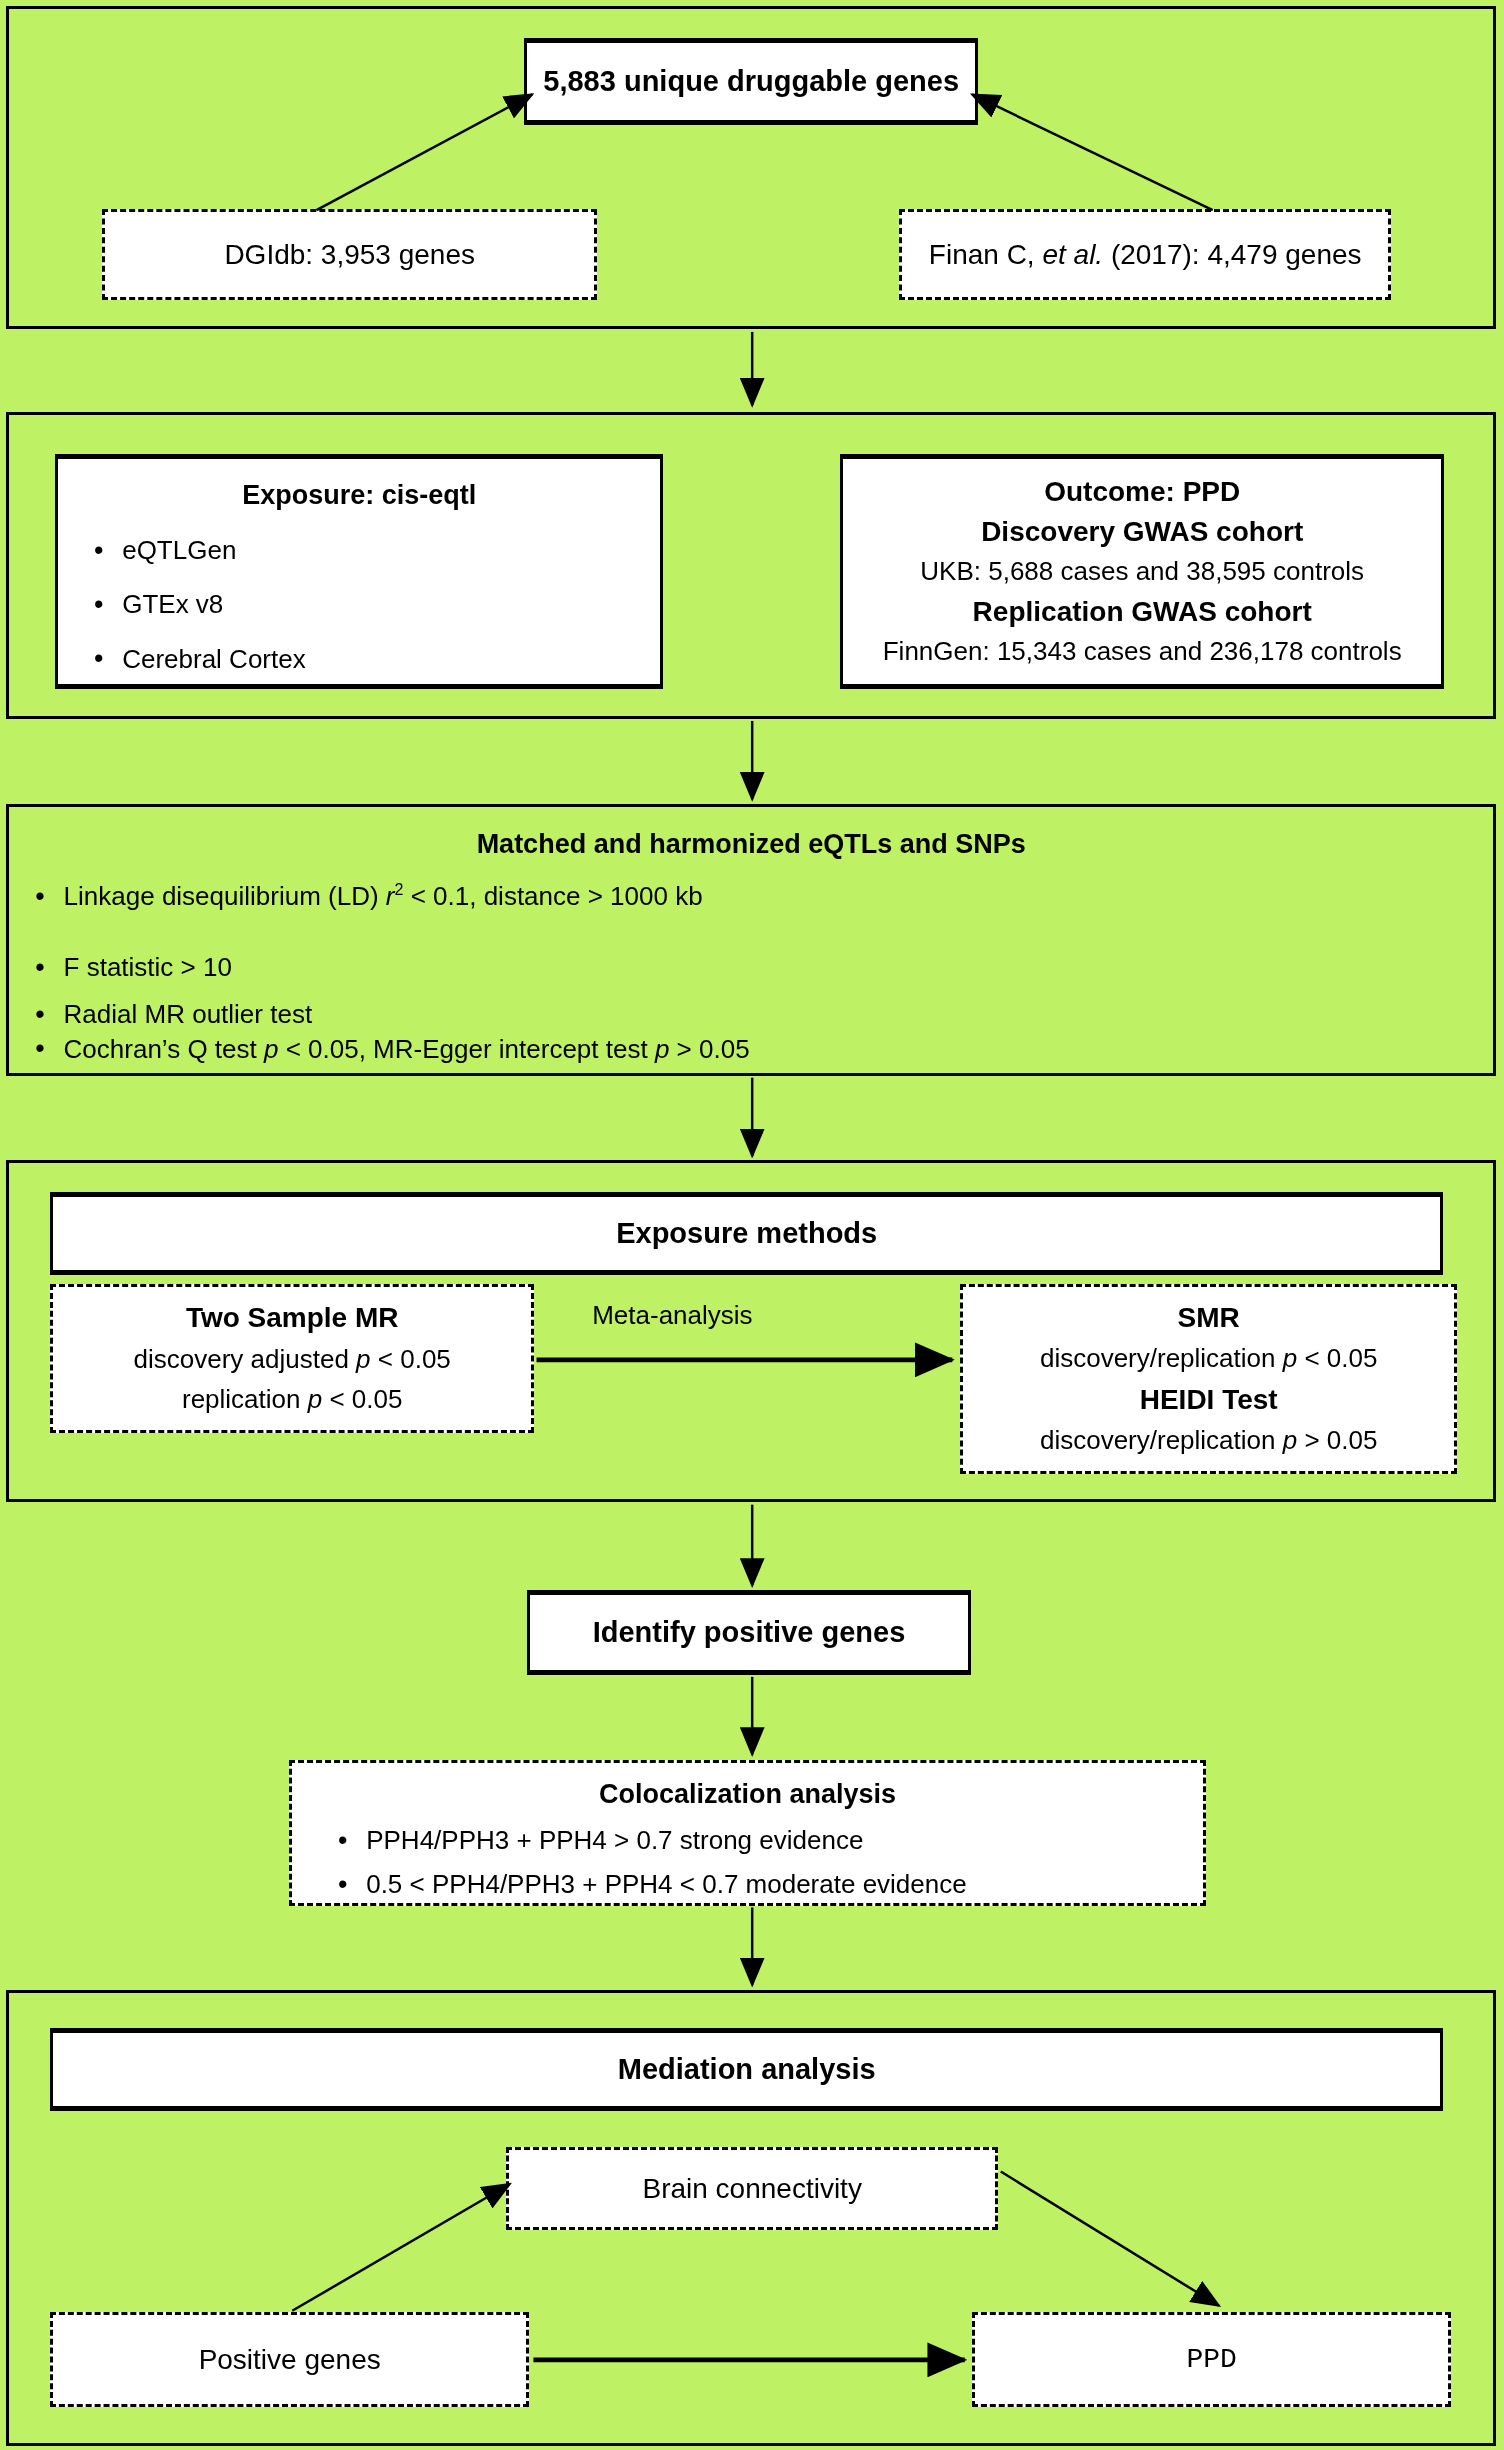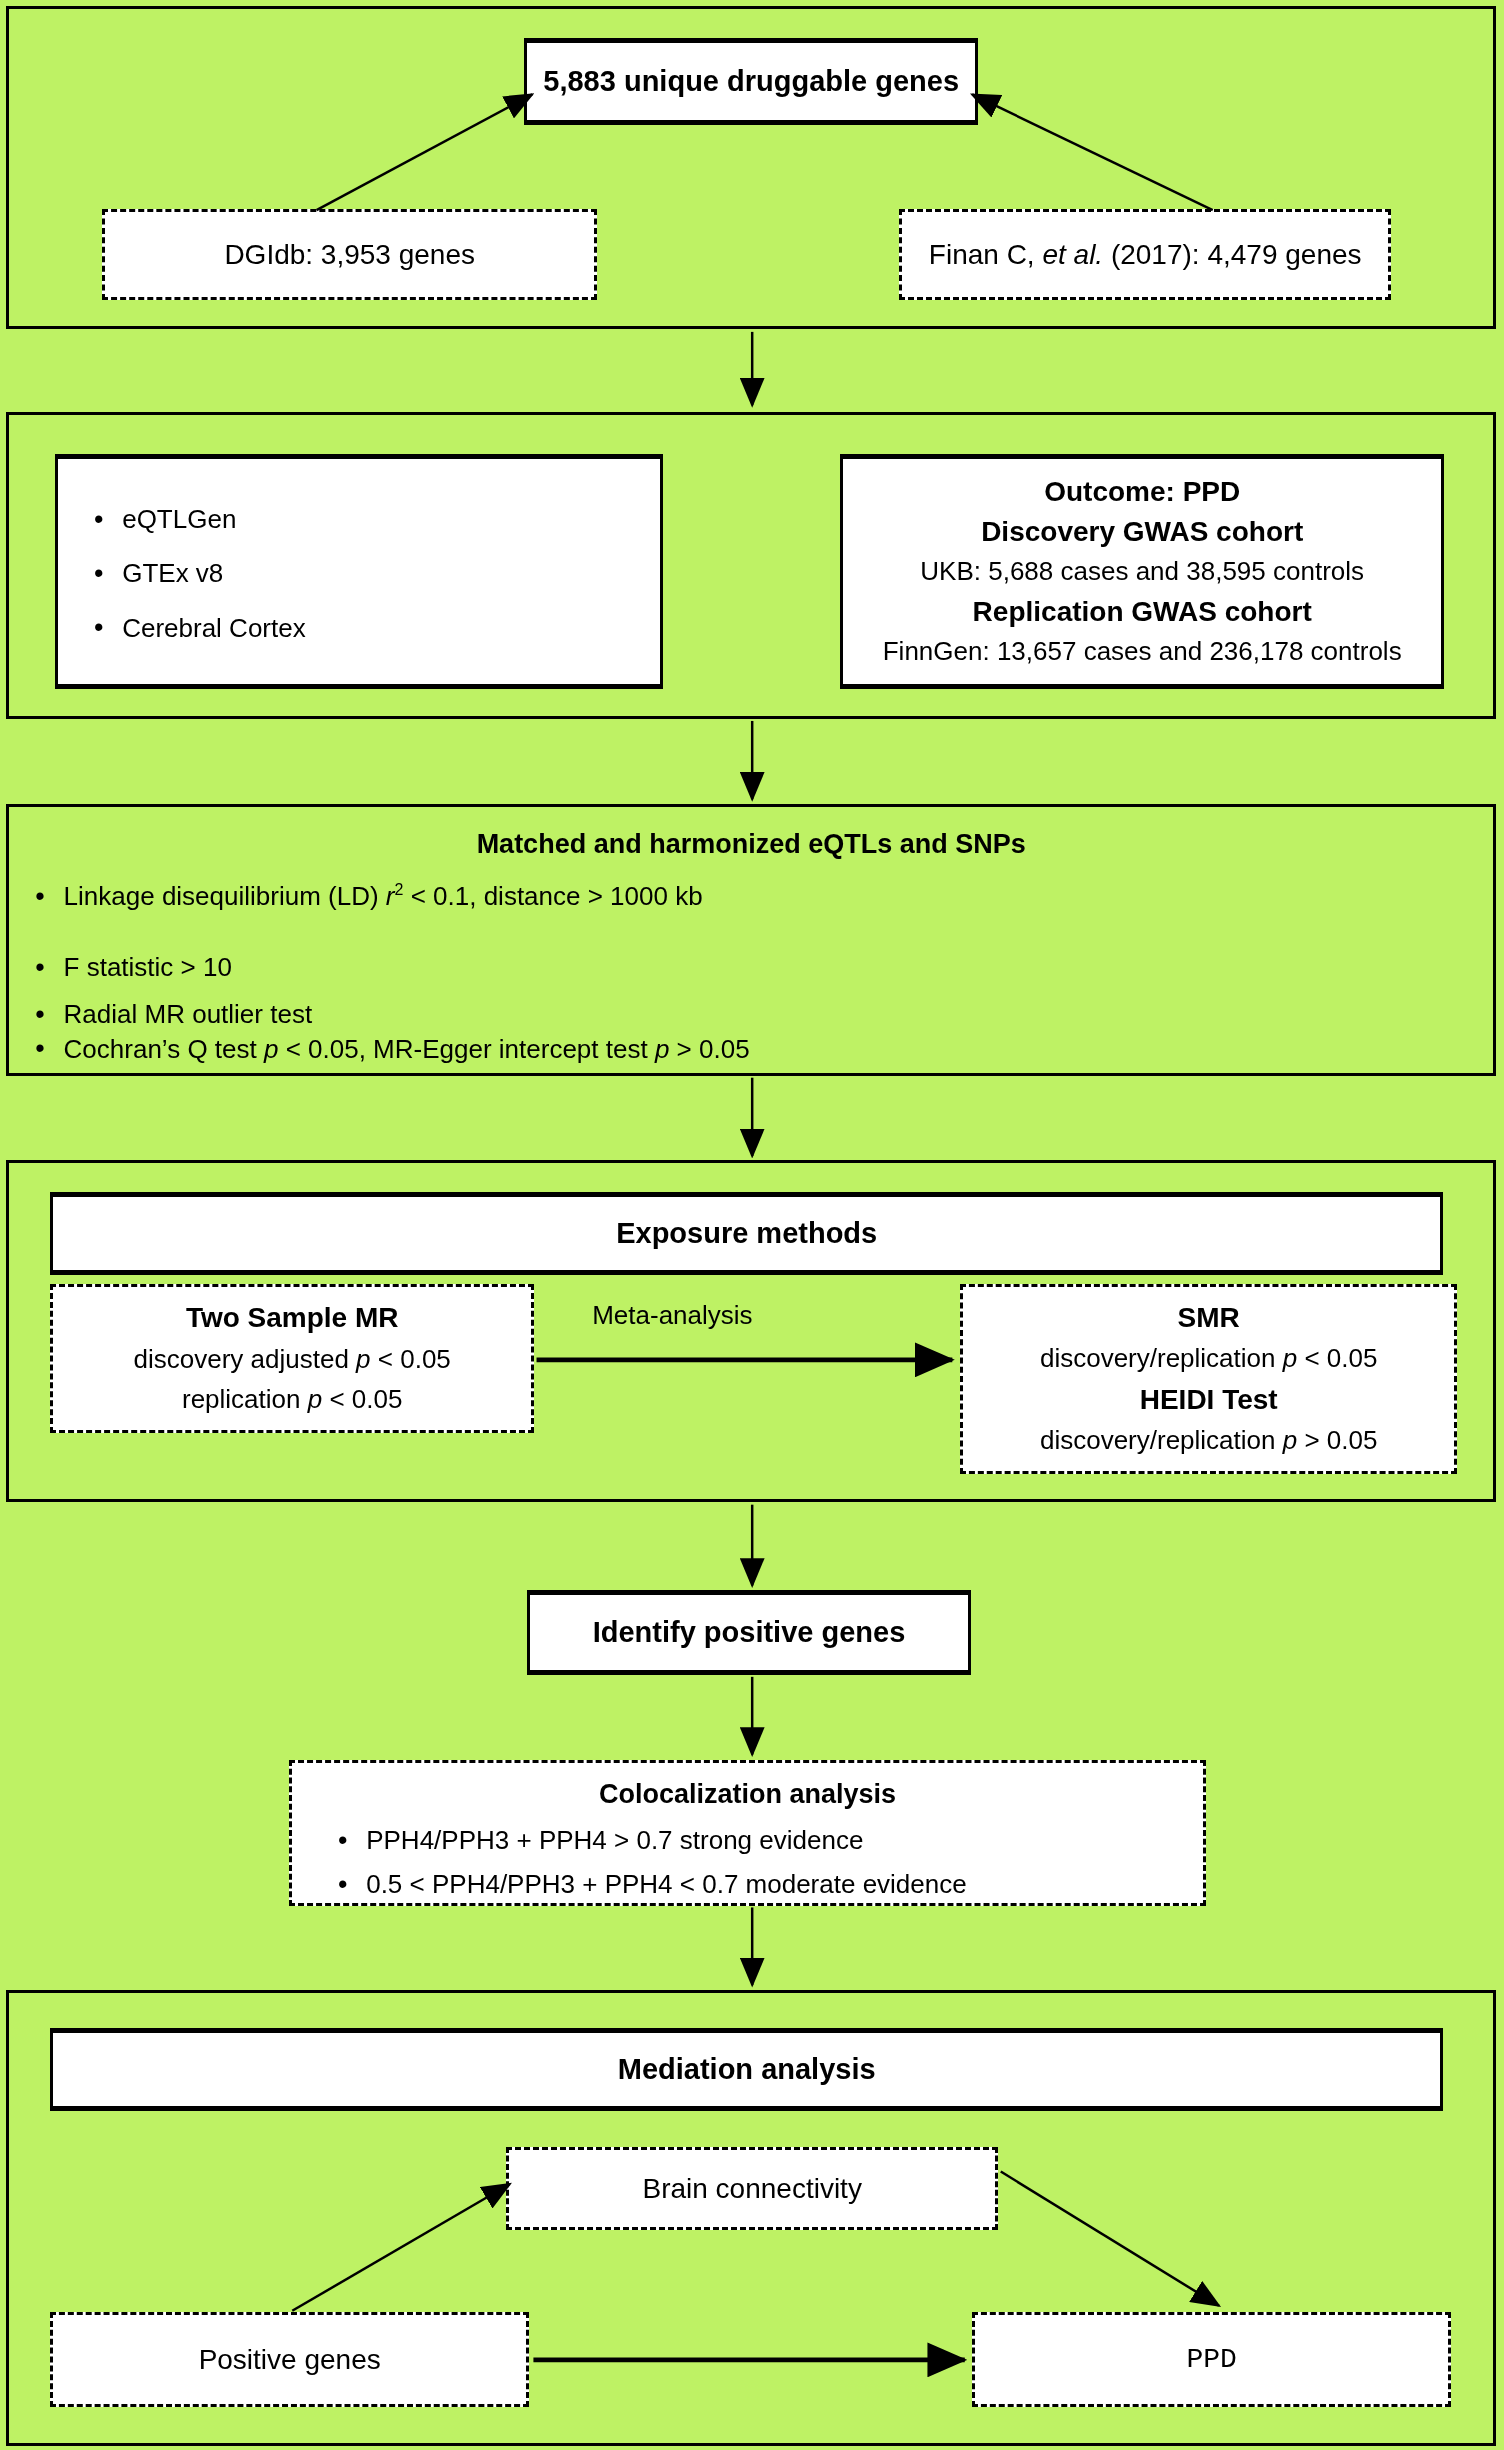--- a/index.html
+++ b/index.html
@@ -39,32 +39,33 @@
     <div class="dbox center t44" style="left:93px; top:200px; width:495px; height:91px;">
       <span>DGIdb: 3,953 genes</span>
     </div>
     <div class="dbox center t44" style="left:890px; top:200px; width:492px; height:91px;">
       <span><span>Finan C, </span><i>et al.</i><span> (2017): 4,479 genes</span></span>
     </div>
   </div>
 
   <div class="outer" style="left:6.2px; top:412px; width:1490px; height:307px;">
     <div class="sbox" style="left:46px; top:39px; width:608px; height:235px; padding:21px 0 0 0;">
+      <div class="sec-title">Exposure: cis-eqtl</div>
       <ul class="blt" style="margin:26px 0 0 32px;">
         <li style="margin-bottom:27px;">eQTLGen</li>
         <li style="margin-bottom:27px;">GTEx v8</li>
         <li>Cerebral Cortex</li>
       </ul>
     </div>
     <div class="sbox col" style="left:831px; top:39px; width:604px; height:235px; padding:8.7px 6.2px;">
       <div class="b t44">Outcome: PPD</div>
       <div class="b t44">Discovery GWAS cohort</div>
       <div class="t42">UKB: 5,688 cases and 38,595 controls</div>
       <div class="b t44">Replication GWAS cohort</div>
-      <div class="t42">FinnGen: 13,657 cases and 236,178 controls</div>
+      <div class="t42">FinnGen: 15,343 cases and 236,178 controls</div>
     </div>
   </div>
 
   <div class="outer" style="left:6.2px; top:804px; width:1490px; height:272px; padding:22.4px 22.4px 0 22.4px;">
     <div class="sec-title">Matched and harmonized eQTLs and SNPs</div>
     <ul class="blt" style="margin:22.4px 0 0 0;">
       <li style="margin-bottom:20px;"><span>Linkage disequilibrium (LD) </span><i>r</i><sup>2</sup><span> &lt; 0.1, distance &gt; 1000 kb</span></li>
       <li style="margin-bottom:20px;margin-top:44px;">F statistic &gt; 10</li>
       <li style="margin-bottom:7px;">Radial MR outlier test</li>
       <li><span>Cochran’s Q test </span><i>p</i><span> &lt; 0.05, MR-Egger intercept test </span><i>p</i><span> &gt; 0.05</span></li>

